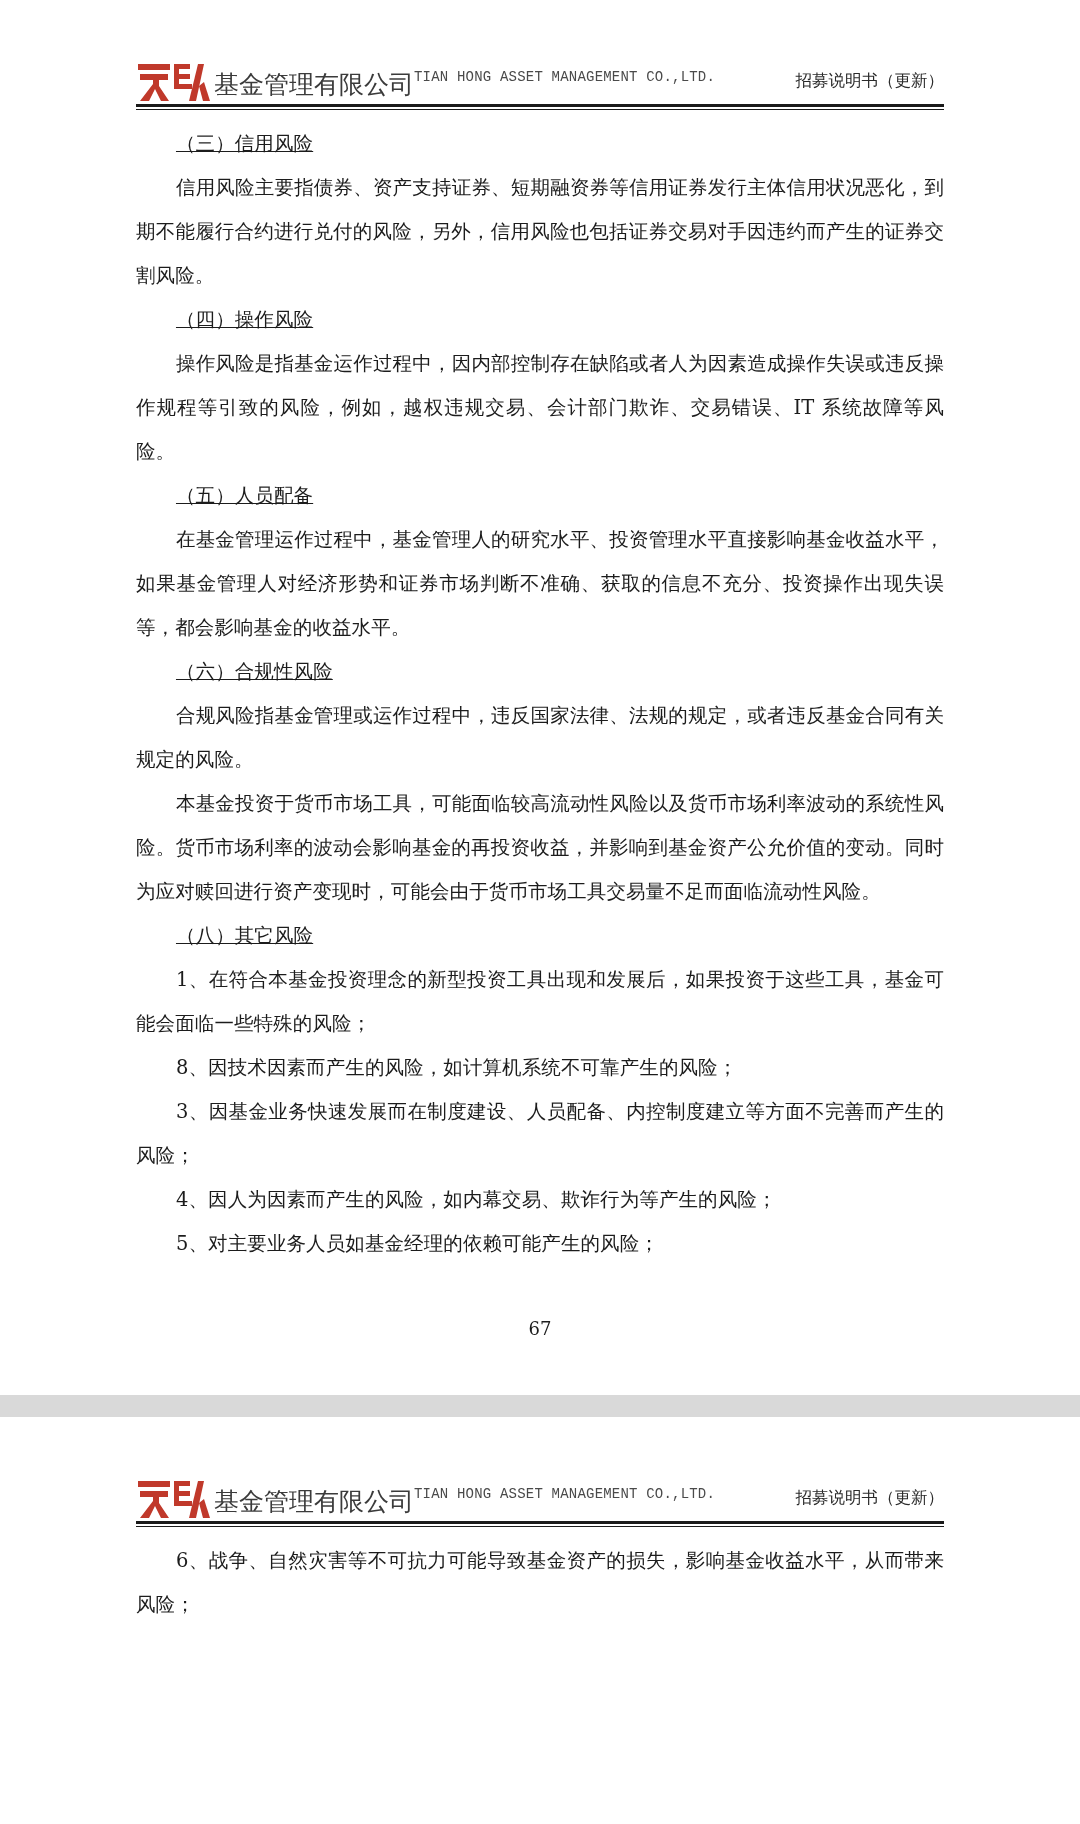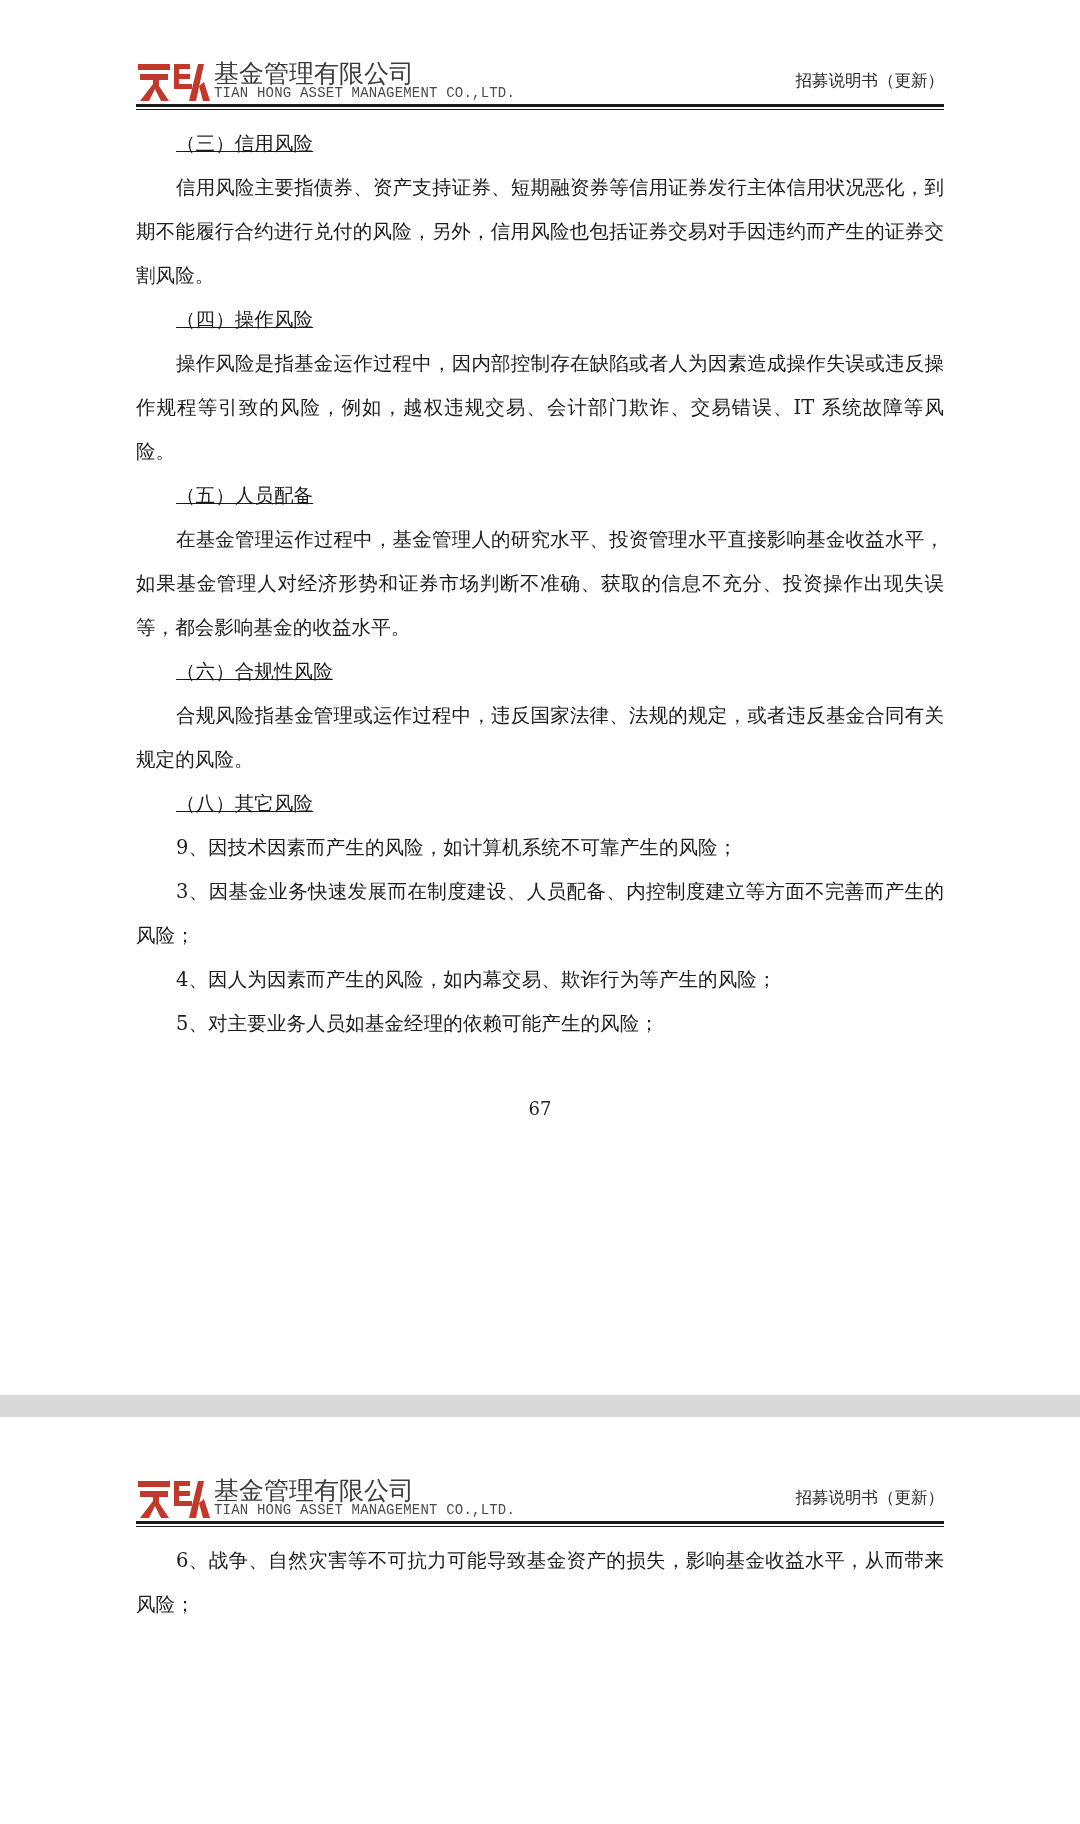--- a/index.html
+++ b/index.html
@@ -56,21 +56,20 @@
   .logo-mark {
     width: 78px;
     height: 40px;
     position: relative;
     flex: 0 0 auto;
     margin-right: 2px;
   }
   .logo-mark svg { display: block; }
   .logo-words {
     display: flex;
-    flex-direction: column;
     justify-content: flex-end;
     margin-left: -2px;
   }
   .logo-cn {
     font-family: "DejaVu Sans", "Liberation Sans", sans-serif;
     font-size: 25px;
     line-height: 27px;
     color: #3b3b3b;
     letter-spacing: 0px;
     white-space: nowrap;
@@ -176,22 +175,24 @@
 
     <div class="body-col">
       <p class="doc heading">（三）信用风险</p>
       <p class="doc indent">信用风险主要指债券、资产支持证券、短期融资券等信用证券发行主体信用状况恶化，到期不能履行合约进行兑付的风险，另外，信用风险也包括证券交易对手因违约而产生的证券交割风险。</p>
       <p class="doc heading">（四）操作风险</p>
       <p class="doc indent">操作风险是指基金运作过程中，因内部控制存在缺陷或者人为因素造成操作失误或违反操作规程等引致的风险，例如，越权违规交易、会计部门欺诈、交易错误、IT 系统故障等风险。</p>
       <p class="doc heading">（五）人员配备</p>
       <p class="doc indent">在基金管理运作过程中，基金管理人的研究水平、投资管理水平直接影响基金收益水平，如果基金管理人对经济形势和证券市场判断不准确、获取的信息不充分、投资操作出现失误等，都会影响基金的收益水平。</p>
       <p class="doc heading">（六）合规性风险</p>
       <p class="doc indent">合规风险指基金管理或运作过程中，违反国家法律、法规的规定，或者违反基金合同有关规定的风险。</p>
+      <p class="doc indent">本基金投资于货币市场工具，可能面临较高流动性风险以及货币市场利率波动的系统性风险。货币市场利率的波动会影响基金的再投资收益，并影响到基金资产公允价值的变动。同时为应对赎回进行资产变现时，可能会由于货币市场工具交易量不足而面临流动性风险。</p>
       <p class="doc heading">（八）其它风险</p>
-      <p class="doc indent">9、因技术因素而产生的风险，如计算机系统不可靠产生的风险；</p>
+      <p class="doc indent">1、在符合本基金投资理念的新型投资工具出现和发展后，如果投资于这些工具，基金可能会面临一些特殊的风险；</p>
+      <p class="doc indent">8、因技术因素而产生的风险，如计算机系统不可靠产生的风险；</p>
       <p class="doc indent">3、因基金业务快速发展而在制度建设、人员配备、内控制度建立等方面不完善而产生的风险；</p>
       <p class="doc indent">4、因人为因素而产生的风险，如内幕交易、欺诈行为等产生的风险；</p>
       <p class="doc indent">5、对主要业务人员如基金经理的依赖可能产生的风险；</p>
 
       <div class="page-number">67</div>
     </div>
   </div>
 
   <div class="gap"></div>
 

